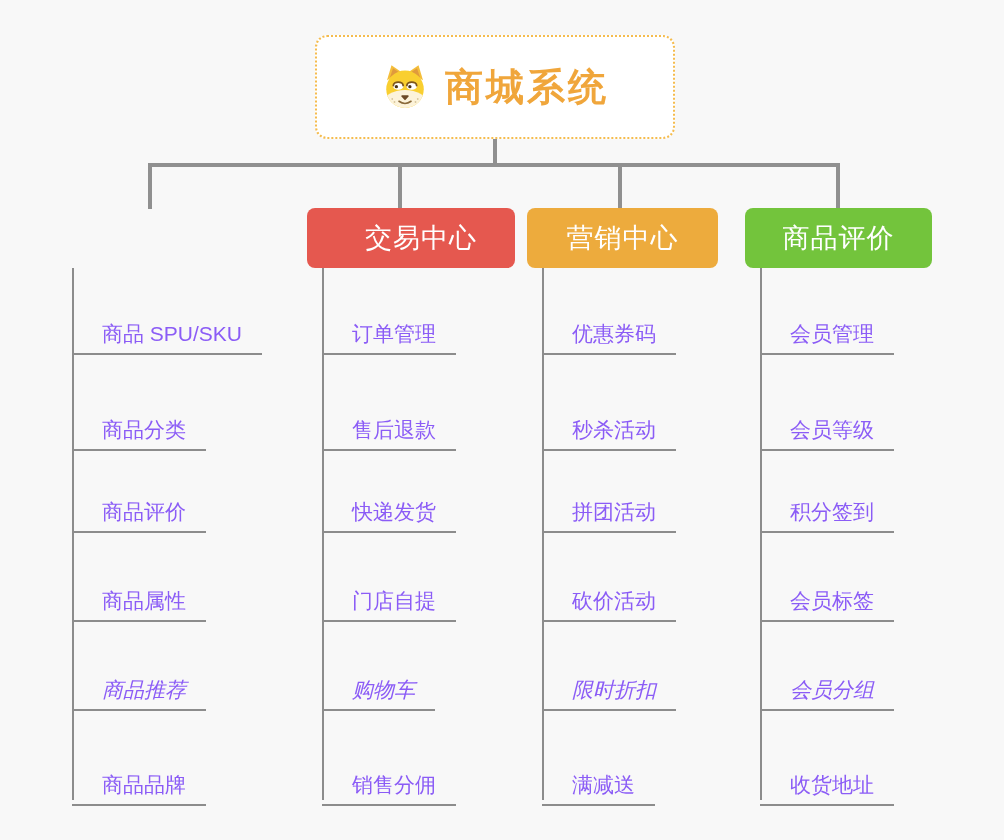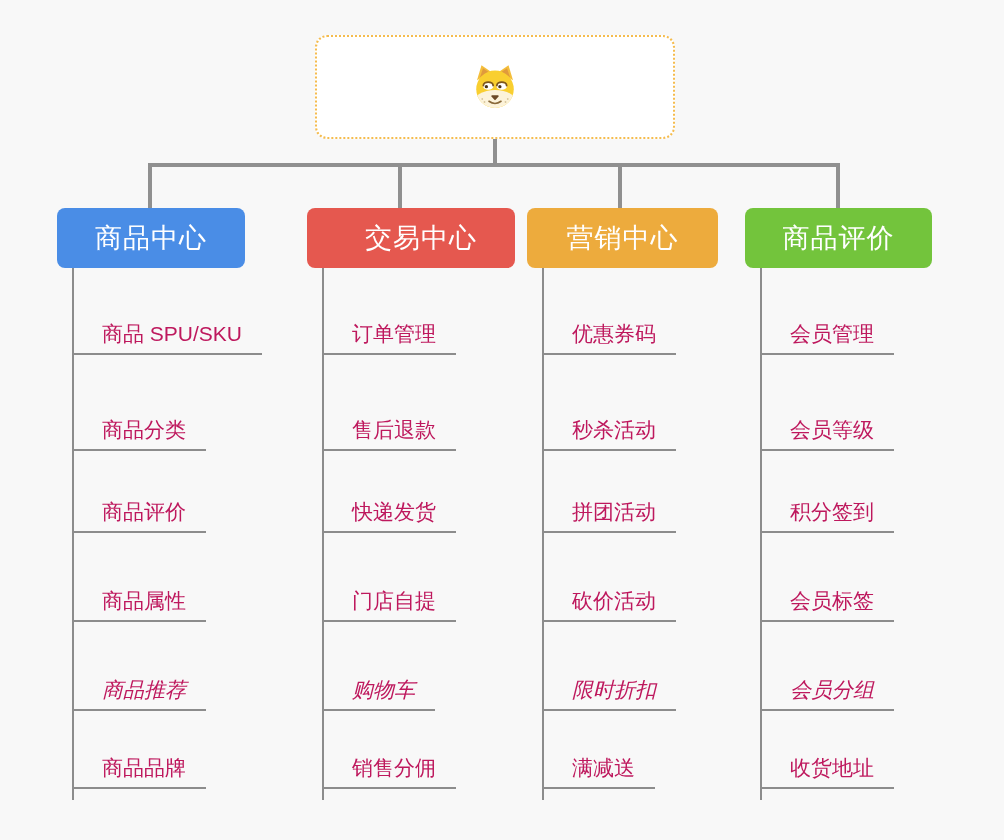--- a/index.html
+++ b/index.html
@@ -76,31 +76,31 @@
     left: 0; top: 0;
     width: 2px; height: 532px;
     background: #8C8C8C;
   }
   .leaf {
     position: absolute;
     left: 0;
     white-space: nowrap;
     font-size: 21px;
     line-height: 28px;
-    color: #be185d;
+    color: #8b5cf6;
     padding: 0 20px 5px 30px;
     border-bottom: 2px solid #8C8C8C;
     cursor: default;
   }
   .leaf-1 { top: 52px; }
   .leaf-2 { top: 148px; }
   .leaf-3 { top: 230px; }
   .leaf-4 { top: 319px; }
   .leaf-5 { top: 408px; font-style: italic; }
-  .leaf-6 { top: 486px; }
+  .leaf-6 { top: 503px; }
 </style>
 </head>
 <body>
 
 <div class="canvas">
 
   <div class="root-node">
     <span class="root-icon">
       <svg viewBox="0 0 64 64" xmlns="http://www.w3.org/2000/svg">
         <defs>
@@ -121,30 +121,30 @@
         <circle cx="20.5" cy="31.5" r="2.2" fill="#4A3415"></circle>
         <circle cx="38.5" cy="31.5" r="2.2" fill="#4A3415"></circle>
         <path d="M28,43 h8 a1,1 0 0 1 0.8,1.6 l-4,4.4 a1,1 0 0 1 -1.6,0 l-4,-4.4 a1,1 0 0 1 0.8,-1.6 z" fill="#6B4A26"></path>
         <path d="M24,51 q8,6 16,0" stroke="#8A6A3A" stroke-width="2.2" fill="none" stroke-linecap="round"></path>
         <circle cx="15" cy="48" r="1.2" fill="#D9C79B"></circle>
         <circle cx="18" cy="52" r="1.2" fill="#D9C79B"></circle>
         <circle cx="49" cy="48" r="1.2" fill="#D9C79B"></circle>
         <circle cx="46" cy="52" r="1.2" fill="#D9C79B"></circle>
       </svg>
     </span>
+    <span class="root-title" style="color: rgb(240, 166, 59);">商城系统</span>
   </div>
 
   <div class="connector root-stem"></div>
   <div class="connector bus"></div>
   <div class="connector drop drop-1"></div>
   <div class="connector drop drop-2"></div>
   <div class="connector drop drop-3"></div>
   <div class="connector drop drop-4"></div>
 
-  <div class="branch-box branch-1" style="background-color: rgb(74, 141, 230);">商品中心</div>
   <div class="branch-box branch-2" style="background-color: rgb(229, 88, 79); padding-left: 20px;">交易中心</div>
   <div class="branch-box branch-3" style="background-color: rgb(237, 171, 61);">营销中心</div>
   <div class="branch-box branch-4" style="background-color: rgb(115, 196, 60);">商品评价</div>
 
   <div class="column col-1">
     <div class="spine"></div>
     <div class="leaf leaf-1">商品 SPU/SKU</div>
     <div class="leaf leaf-2">商品分类</div>
     <div class="leaf leaf-3">商品评价</div>
     <div class="leaf leaf-4">商品属性</div>

